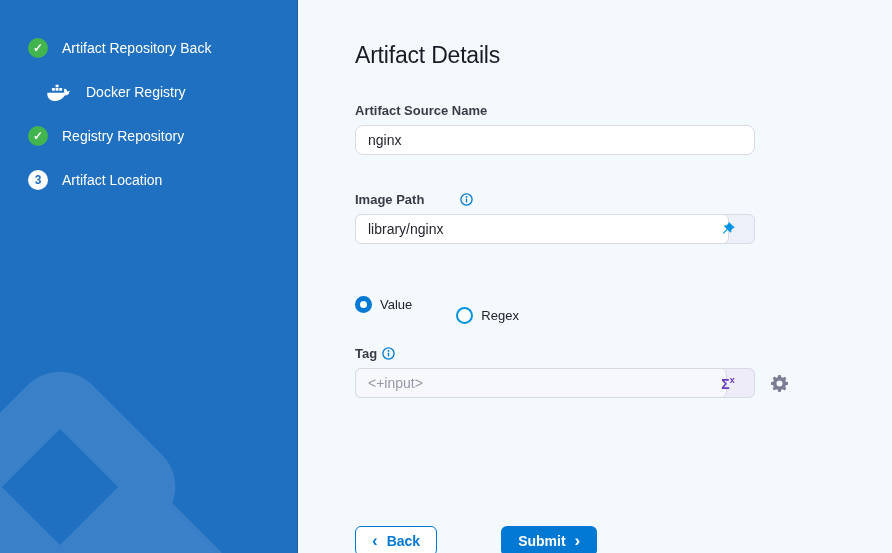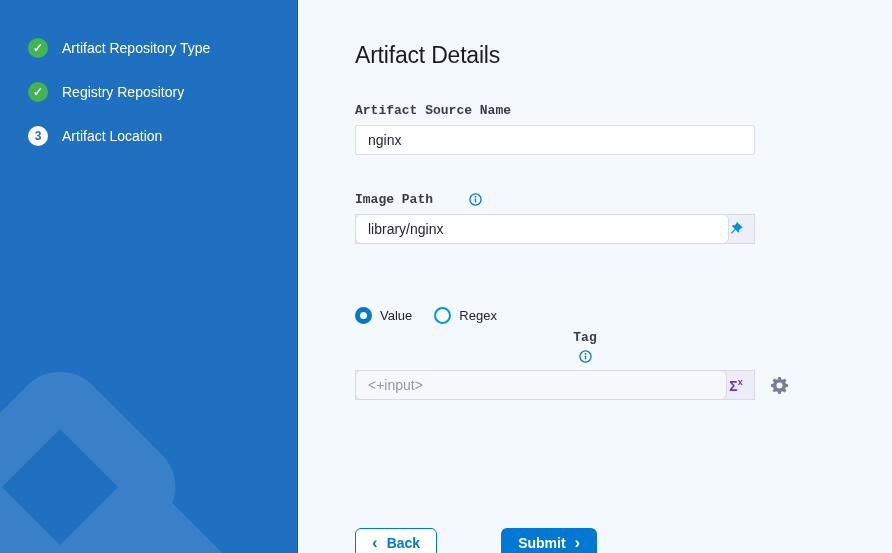--- a/index.html
+++ b/index.html
@@ -57,60 +57,60 @@
     position: absolute; left: 298px; top: 0; right: 0; bottom: 0;
     background: #f4f9fd;
   }
   .content { position: absolute; left: 57px; top: 0; width: 460px; }
   .page-title {
     margin-top: 42px;
     font-size: 23px; font-weight: 400; color: #1b1b28; letter-spacing: -0.2px;
   }
   .field-label {
     display: flex; align-items: center; gap: 5px;
-    font-size: 13px; font-weight: 600; color: #3a3b47; font-family: Liberation Mono, monospace;
+    font-size: 13px; font-weight: 600; color: #3a3b47;
   }
   .ml-1 { margin-top: 34px; }
   .ml-2 { margin-top: 37px; gap: 36px; }
-  .ml-3 { margin-top: 6px; flex-direction: column; }
+  .ml-3 { margin-top: 22px; }
   .text-input {
     margin-top: 7px; width: 400px; height: 30px;
-    border: 1px solid #d8dae4; border-radius: 2px;
+    border: 1px solid #d8dae4; border-radius: 8px;
     background: #fff; padding: 0 12px;
     font-size: 14px; color: #25252e;
     font-family: "Liberation Sans", sans-serif;
     outline: none; display: block;
   }
   .igroup {
     position: relative; margin-top: 7px; width: 400px; height: 30px;
-    background: #edf0f8; border: 1px solid #d8dae4; border-radius: 0;
+    background: #edf0f8; border: 1px solid #d8dae4; border-radius: 6px;
   }
   .igroup > input {
     position: absolute; left: -1px; top: -1px;
     height: 30px; border: 1px solid #d8dae4; border-radius: 6px;
     padding: 0 12px; font-size: 14px; color: #25252e;
     font-family: "Liberation Sans", sans-serif; outline: none;
   }
   .igroup.path > input { width: 374px; background: #fff; }
   .igroup.tag  { background: #eeecf8; }
   .igroup.tag > input { width: 372px; background: #f7f8fb; color: #9698a9; }
   input::placeholder { color: #9698a9; opacity: 1; }
   .side-btn {
-    position: absolute; right: 5px; top: 0; width: 26px; height: 28px;
+    position: absolute; right: 13px; top: 0; width: 26px; height: 28px;
     display: flex; align-items: center; justify-content: center;
     cursor: pointer; border-top-right-radius: 6px; border-bottom-right-radius: 6px; text-align: right;
   }
   .sigma {
     font-size: 14px; font-weight: 700; color: #6938c0;
   }
   .sigma sup { font-size: 9px; font-weight: 600; }
   .tag-row { display: flex; align-items: center; gap: 15px; }
   .gear-btn { cursor: pointer; display: flex; align-items: center; margin-top: 7px; }
 
-  .radio-row { margin-top: 40px; display: flex; align-items: flex-end; gap: 0; }
+  .radio-row { margin-top: 40px; display: flex; align-items: center; gap: 22px; }
   .radio-opt { display: flex; align-items: center; gap: 8px; cursor: pointer; }
   .radio-opt + .radio-opt { margin-left: 22px; margin-top: 23px; }
   .radio { width: 17px; height: 17px; border-radius: 50%; background: #fff; }
   .radio.sel { border: 5px solid #0278d5; }
   .radio.unsel { border: 2px solid #0292e4; }
   .radio-label { font-size: 13px; color: #22232d; }
 
   .actions { margin-top: 128px; display: flex; align-items: center; gap: 16px; }
   .btn {
     height: 30px; border-radius: 6px; font-size: 14px; font-weight: 700;
@@ -126,23 +126,37 @@
 
 <div class="canvas">
 
   <aside class="sidebar">
     <div class="wm-ring"></div>
     <div class="wm-diamond"></div>
 
     <nav class="steps">
       <div class="step">
         <span class="check-badge">✓</span>
-        <span class="step-label">Artifact Repository Type</span>
-      </div>
-
+        <span class="step-label">Artifact Repository Back</span>
+      </div>
+
+      <div class="step sub">
+        <span class="docker-ic">
+          <svg width="26" height="19" viewBox="0 0 26 20">
+            <g fill="#ffffff">
+              <rect x="5.6" y="5.3" width="3.1" height="2.8" rx="0.4"></rect>
+              <rect x="9.4" y="5.3" width="3.1" height="2.8" rx="0.4"></rect>
+              <rect x="13.2" y="5.3" width="3.1" height="2.8" rx="0.4"></rect>
+              <rect x="9.4" y="1.8" width="3.1" height="2.8" rx="0.4"></rect>
+              <path d="M25.3 9.2c-.8-.5-2.4-.7-3.6-.2-.2-1.2-.9-2.3-2.1-3l-.5-.3-.3.5c-.5.7-.7 1.6-.6 2.4.1.4.2.9.5 1.3-.4.2-1.1.4-1.9.4H.8l-.1.5c-.2 1.5.1 3 .8 4.3.7 1.4 1.8 2.4 3.1 3 1.6.7 4 1 6.4.6 1.8-.3 3.5-1 4.9-2 1.3-.9 2.3-2.1 3-3.5 1.1.1 2.3-.1 3.2-.8.6-.4 1-1 1.4-1.7l.2-.4-.4-.6z"></path>
+            </g>
+          </svg>
+        </span>
+        <span class="step-label">Docker Registry</span>
+      </div>
 
       <div class="step">
         <span class="check-badge">✓</span>
         <span class="step-label">Registry Repository</span>
       </div>
 
       <div class="step active">
         <span class="num-badge">3</span>
         <span class="step-label">Artifact Location</span>
       </div>

